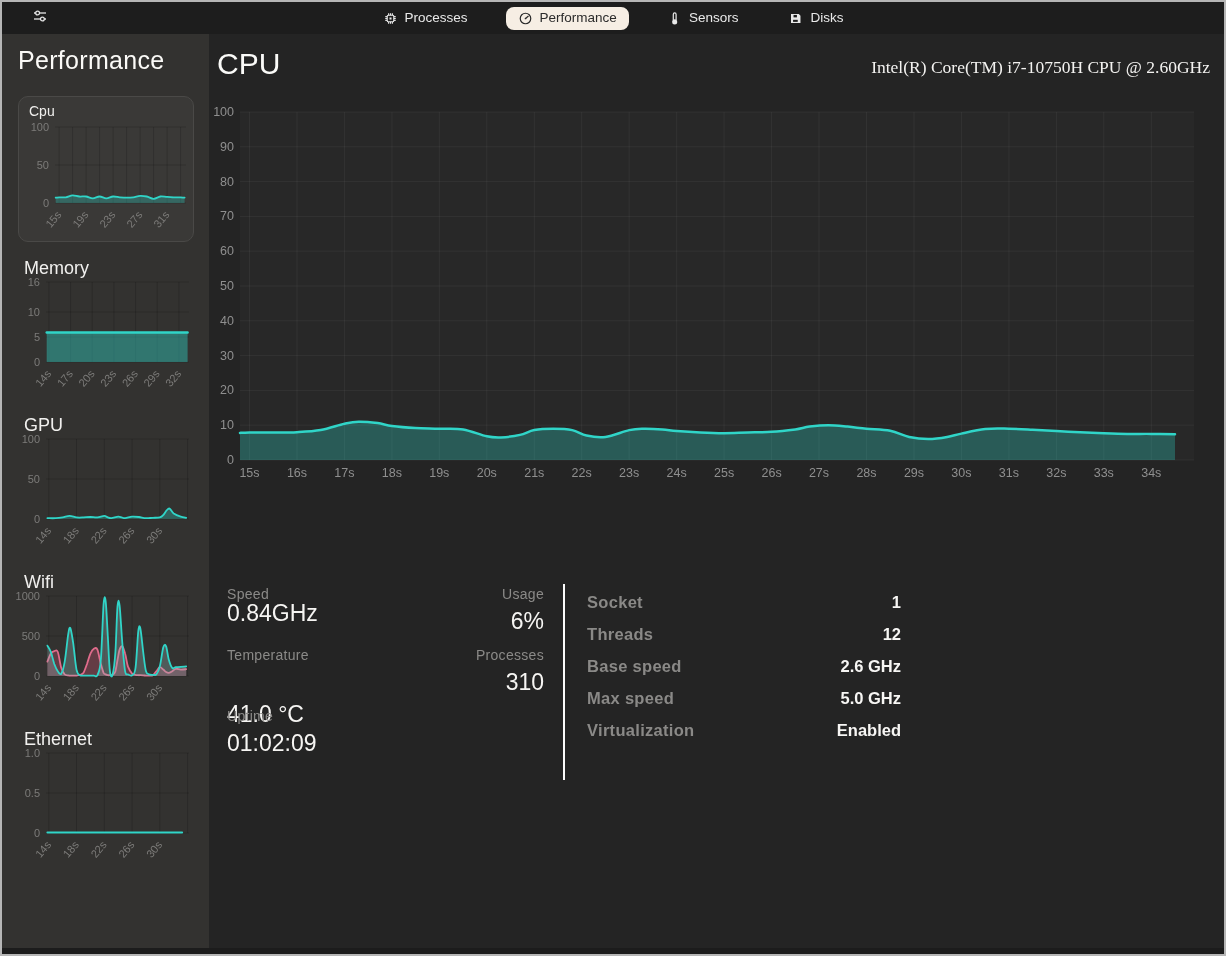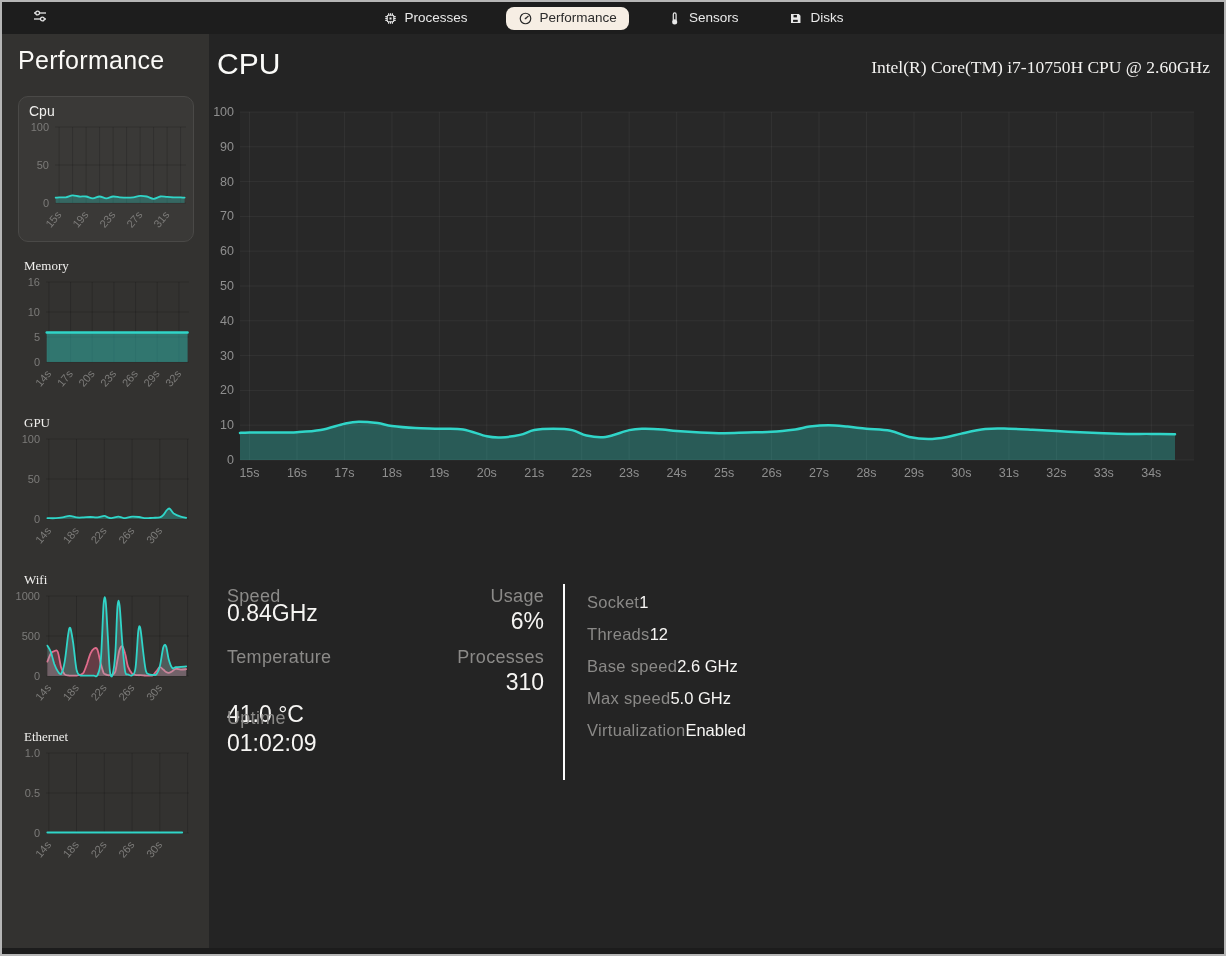--- a/index.html
+++ b/index.html
@@ -28,34 +28,34 @@
   .sidebar {
     position:absolute; left:0; top:32px; width:207px; height:914px; background:#333230;
   }
   .sidebar-title { position:absolute; left:16px; top:12px; font-size:25px; color:#fbfaf7; letter-spacing:.3px; }
   .side-card {
     position:absolute; left:16px; top:62px; width:176px; height:146px;
     background:#3a3937; border:1px solid #4a4947; border-radius:10px; cursor:pointer;
   }
   .side-card .side-label { position:absolute; left:10px; top:6px; }
   .side-label { font-size:14px; color:#efeeec; }
-  .side-section-label { position:absolute; left:22px; font-size:13px; color:#f1f0ee; cursor:pointer;font-family:Liberation Serif, serif; }
+  .side-section-label { position:absolute; left:22px; font-size:18px; color:#f1f0ee; cursor:pointer; }
   .sidebar svg, .main svg { position:absolute; overflow:visible; }
   .tick { fill:#7c7b79; font-size:11px; font-family:"Liberation Sans", sans-serif; }
   svg.big .tick { fill:#8f8f8f; font-size:12.5px; }
   
   .main { position:absolute; left:207px; top:32px; right:0; height:914px; background:#242424; }
   .main-title { position:absolute; left:8px; top:13px; font-size:30px; color:#fafaf8; }
   .main-subtitle { position:absolute; right:14px; top:23px; font-size:17.5px; color:#f3f2f0;font-family:Liberation Serif, serif; }
-  .stat-label { position:absolute; font-size:18px; color:#8b8a88; letter-spacing:.3px; }
+  .stat-label { position:absolute; font-size:14px; color:#8b8a88; letter-spacing:.3px; }
   .stat-value { position:absolute; font-size:23px; color:#f6f5f3; }
   .ralign { text-align:right; }
   .divider { position:absolute; width:2px; background:#fbfbfb; }
   .stat-table { position:absolute; display:flex; flex-direction:column; }
-  .stat-row { display:flex; justify-content:flex-start; align-items:center; height:32px; }
+  .stat-row { display:flex; justify-content:space-between; align-items:center; height:32px;font-weight:bold; }
   .stat-row .k { font-size:16.5px; color:#8a8987; letter-spacing:.3px; }
   .stat-row .v { font-size:16.5px; color:#f7f6f4; }
   .footer { position:absolute; left:0; bottom:0; width:100%; height:6px; background:#1c1c1c; }
 </style>
 </head>
 <body>
 
 <div class="window">
 
   <div class="topbar">

